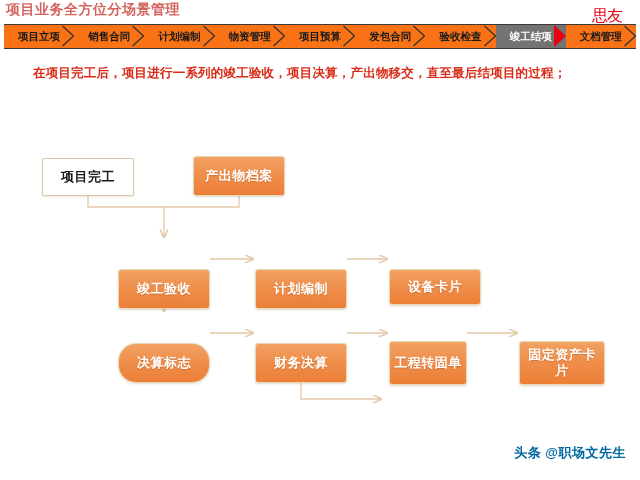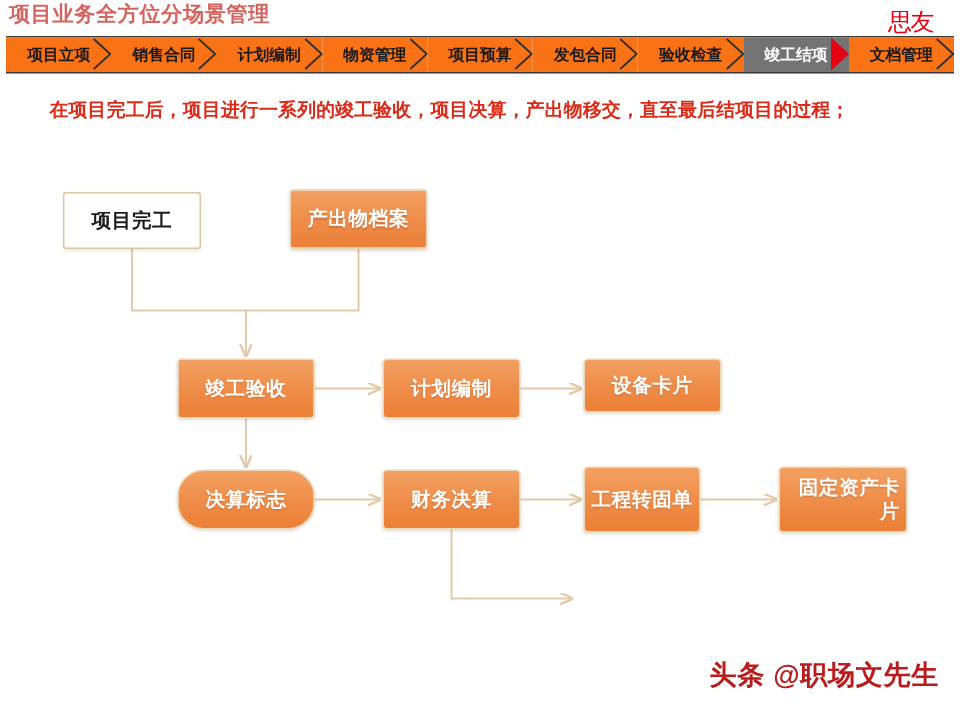--- a/index.html
+++ b/index.html
@@ -114,27 +114,28 @@
     height: 480px;
     pointer-events: none;
   }
 
   .node {
     position: absolute;
     box-sizing: border-box;
     display: flex;
     align-items: center;
     justify-content: center;
-    text-align: right;
+    text-align: center;
     font-size: 13px;
     font-weight: 700;
     letter-spacing: 0.5px;
     border-radius: 3px;
     line-height: 16px;
     padding: 2px 4px;
+    margin-top: 30px;
   }
   .node.orange {
     color: #ffffff;
     border: 1px solid #e8d8b8;
     background: linear-gradient(to bottom, #f2a163 0%, #ef8f4c 45%, #ec7f36 100%);
     box-shadow: 0 1px 2px rgba(120,80,40,0.22);
     text-shadow: 0 1px 1px rgba(150,70,20,0.35);
   }
   .node.white {
     color: #1a1a1a;
@@ -142,23 +143,23 @@
     background: #ffffff;
     box-shadow: 0 1px 2px rgba(150,130,90,0.18);
     border-radius: 2px;
   }
 
   
   #watermark {
     position: absolute;
     right: 14px;
     bottom: 18px;
-    font-size: 18px;
-    font-weight: 700;
-    color: #b91c1c;
+    font-size: 13px;
+    font-weight: 700;
+    color: #0369a1;
     letter-spacing: 0.5px;
     white-space: nowrap;
   }
 </style>
 </head>
 <body>
 
 <div id="page-title">项目业务全方位分场景管理</div>
 
 <div id="brand-logo">

